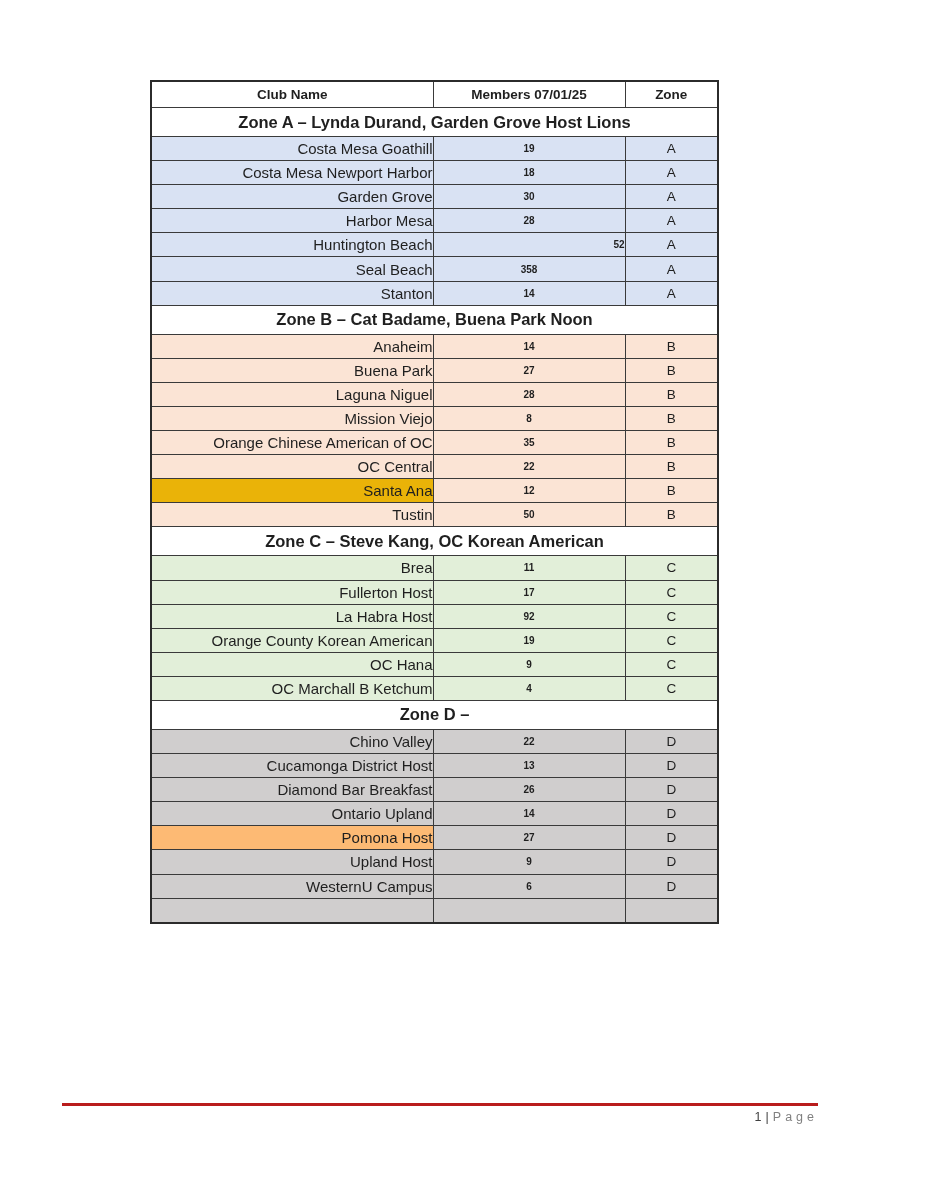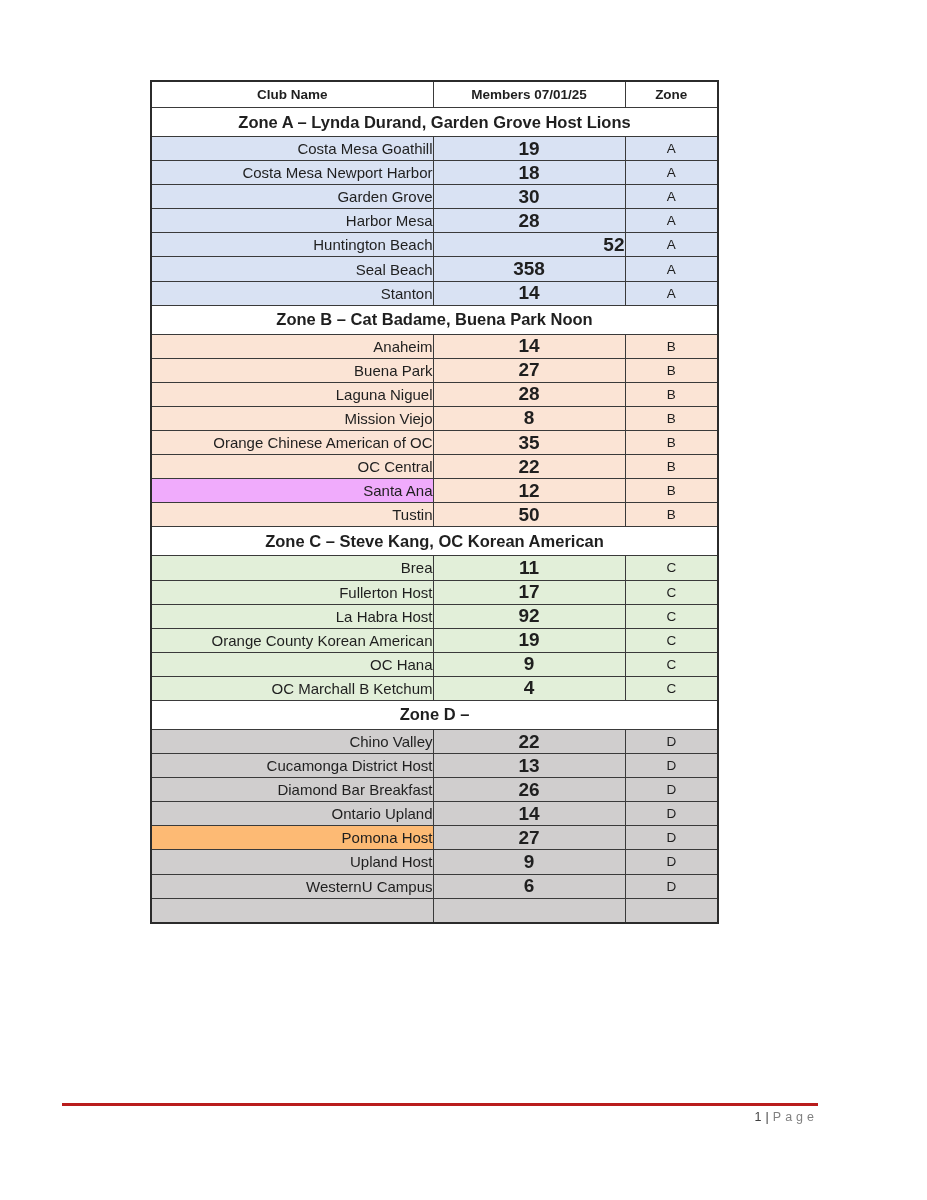--- a/index.html
+++ b/index.html
@@ -56,21 +56,21 @@
     vertical-align: middle;
   }
   .data-row .cell-club {
     text-align: right;
     padding-left: 15px;
     font-size: 15px;
   }
   .data-row .cell-members {
     text-align: center;
     font-weight: bold;
-    font-size: 19px;
+    font-size: 10px;
   }
   .data-row .cell-zone {
     text-align: center;
     font-size: 13.5px;
   }
   .footer {
     position: absolute;
     left: 62px;
     top: 1103px;
     width: 756px;
@@ -167,21 +167,21 @@
           <td class="cell-club" style="background: rgb(251, 228, 213);">Orange Chinese American of OC</td>
           <td class="cell-members" style="background: rgb(251, 228, 213);">35</td>
           <td class="cell-zone" style="background: rgb(251, 228, 213);">B</td>
         </tr>
         <tr class="data-row">
           <td class="cell-club" style="background: rgb(251, 228, 213);">OC Central</td>
           <td class="cell-members" style="background: rgb(251, 228, 213);">22</td>
           <td class="cell-zone" style="background: rgb(251, 228, 213);">B</td>
         </tr>
         <tr class="data-row">
-          <td class="cell-club" style="background: #f0abfc;">Santa Ana</td>
+          <td class="cell-club" style="background: #eab308;">Santa Ana</td>
           <td class="cell-members" style="background: rgb(251, 228, 213);">12</td>
           <td class="cell-zone" style="background: rgb(251, 228, 213);">B</td>
         </tr>
         <tr class="data-row">
           <td class="cell-club" style="background: rgb(251, 228, 213);">Tustin</td>
           <td class="cell-members" style="background: rgb(251, 228, 213);">50</td>
           <td class="cell-zone" style="background: rgb(251, 228, 213);">B</td>
         </tr>
         <tr class="zone-header-row">
           <td colspan="3">Zone C – Steve Kang, OC Korean American</td>

